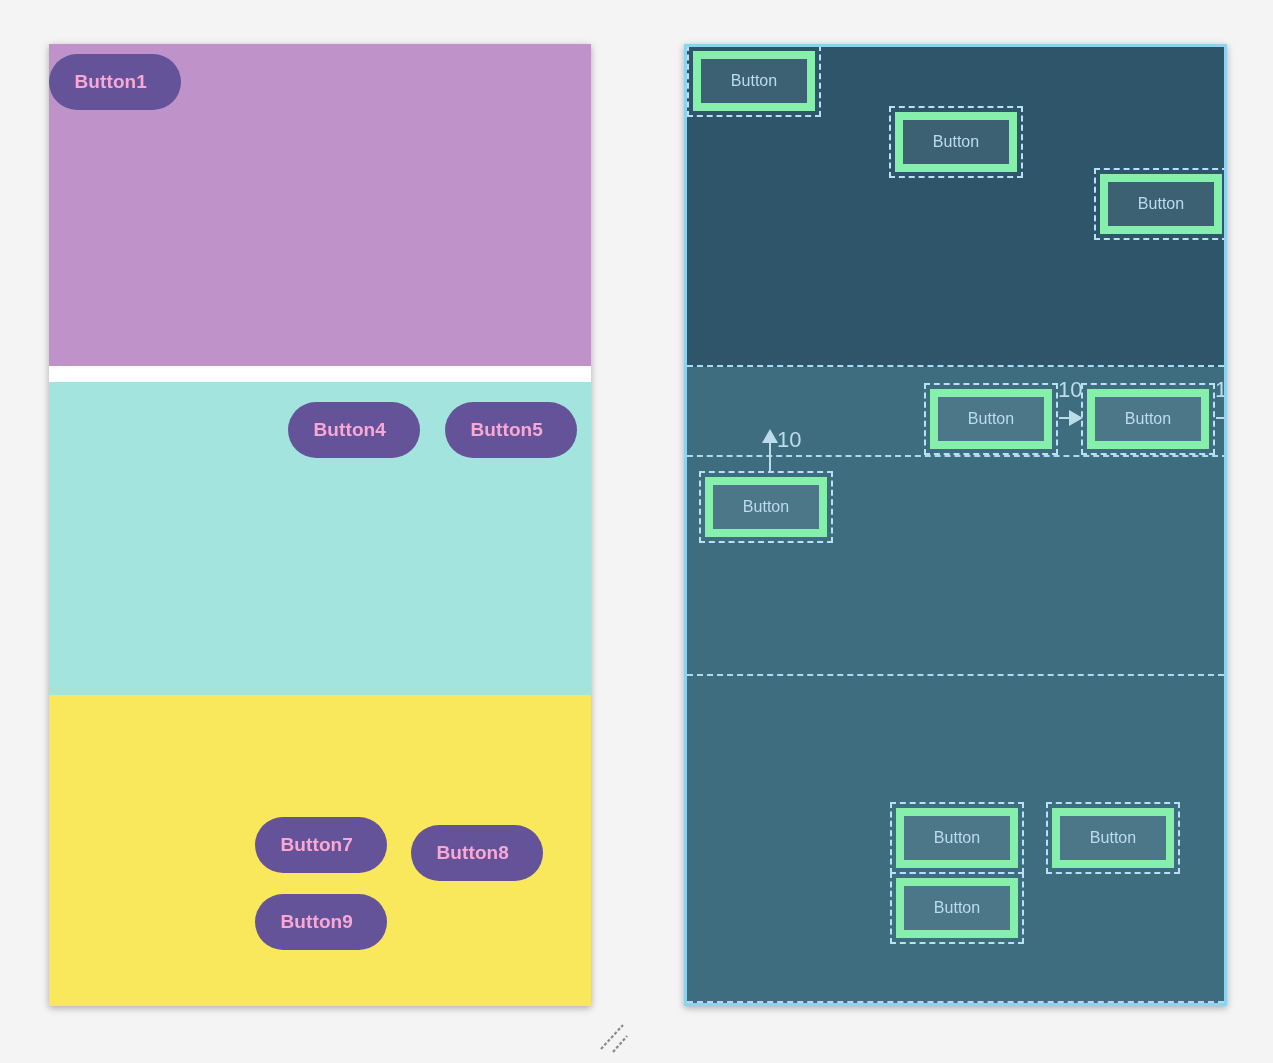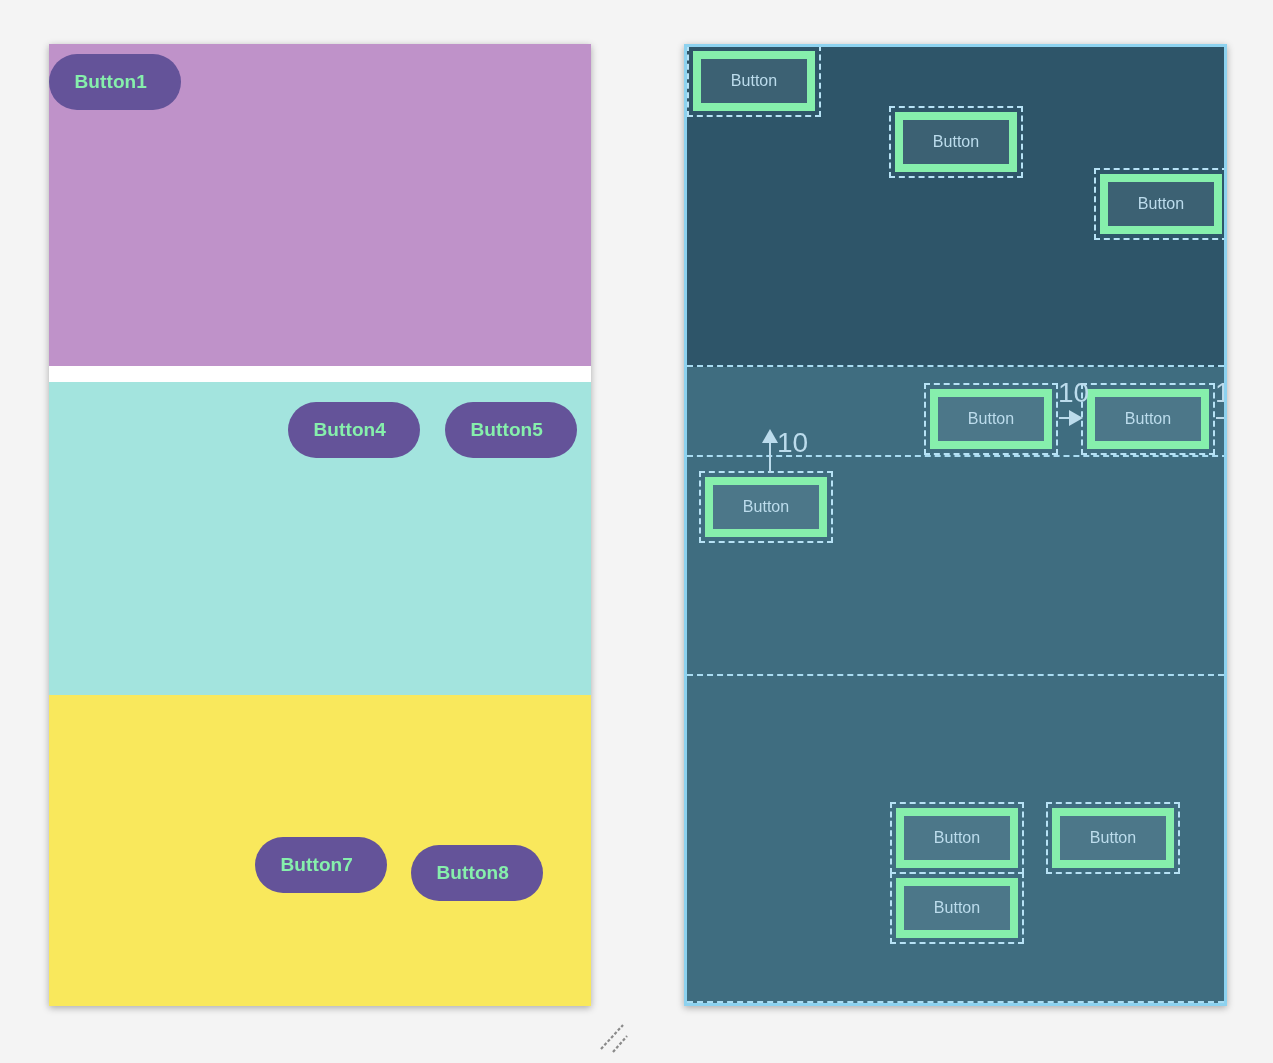--- a/index.html
+++ b/index.html
@@ -37,21 +37,21 @@
 
   #preview-section-1 { height: 322px; background: #bf92c9; }
   #preview-section-2 { height: 313px; background: #a3e4de; margin-top: 16px; }
   #preview-section-3 { height: 327px; background: #f9e85c; }
 
   .pill-btn {
     position: absolute;
     height: 56px;
     background: #645399;
     border-radius: 28px;
-    color: #86efac;
+    color: #f9a8d4;
     font-size: 19px;
     font-weight: bold;
     font-family: "Liberation Sans", sans-serif;
     display: flex;
     align-items: center;
     justify-content: flex-end;
     padding-right: 34px;
     white-space: nowrap;
     letter-spacing: 0.1px;
   }
@@ -112,21 +112,21 @@
   .wf-guide-h {
     position: absolute;
     height: 0;
     border-top: 2px dashed #a9dcf2;
   }
 
   
   .wf-spacing {
     position: absolute;
     color: #bcdcec;
-    font-size: 28px;
+    font-size: 22px;
     font-family: "Liberation Sans", sans-serif;
     line-height: 1;
     white-space: nowrap;
   }
 
   .arrow-up, .arrow-right {
     position: absolute;
     display: block;
   }
 
@@ -148,22 +148,23 @@
   <div class="preview-section" id="preview-section-1">
     <div class="pill-btn" style="left:0px; top:10px; width:132px;">Button1</div>
   </div>
 
   <div class="preview-section" id="preview-section-2">
     <div class="pill-btn" style="left:239px; top:20px; width:132px;">Button4</div>
     <div class="pill-btn" style="left:396px; top:20px; width:132px;">Button5</div>
   </div>
 
   <div class="preview-section" id="preview-section-3">
-    <div class="pill-btn" style="left:206px; top:142px; width:132px;">Button7</div>
-    <div class="pill-btn" style="left:362px; top:130px; width:132px;margin-top:20px;">Button8</div>
+    <div class="pill-btn" style="left:206px; top:122px; width:132px;">Button7</div>
+    <div class="pill-btn" style="left:362px; top:130px; width:132px;">Button8</div>
+    <div class="pill-btn" style="left:206px; top:199px; width:132px;">Button9</div>
   </div>
 
 </div>
 
 <div id="wireframe-panel">
   <div id="wireframe-inner"></div>
 
   <div class="wf-section" id="wf-section-1">
     <div class="wf-box" style="left:0px; top:-2px; width:134px; height:72px;">
       <div class="wf-box-inner">Button</div>

